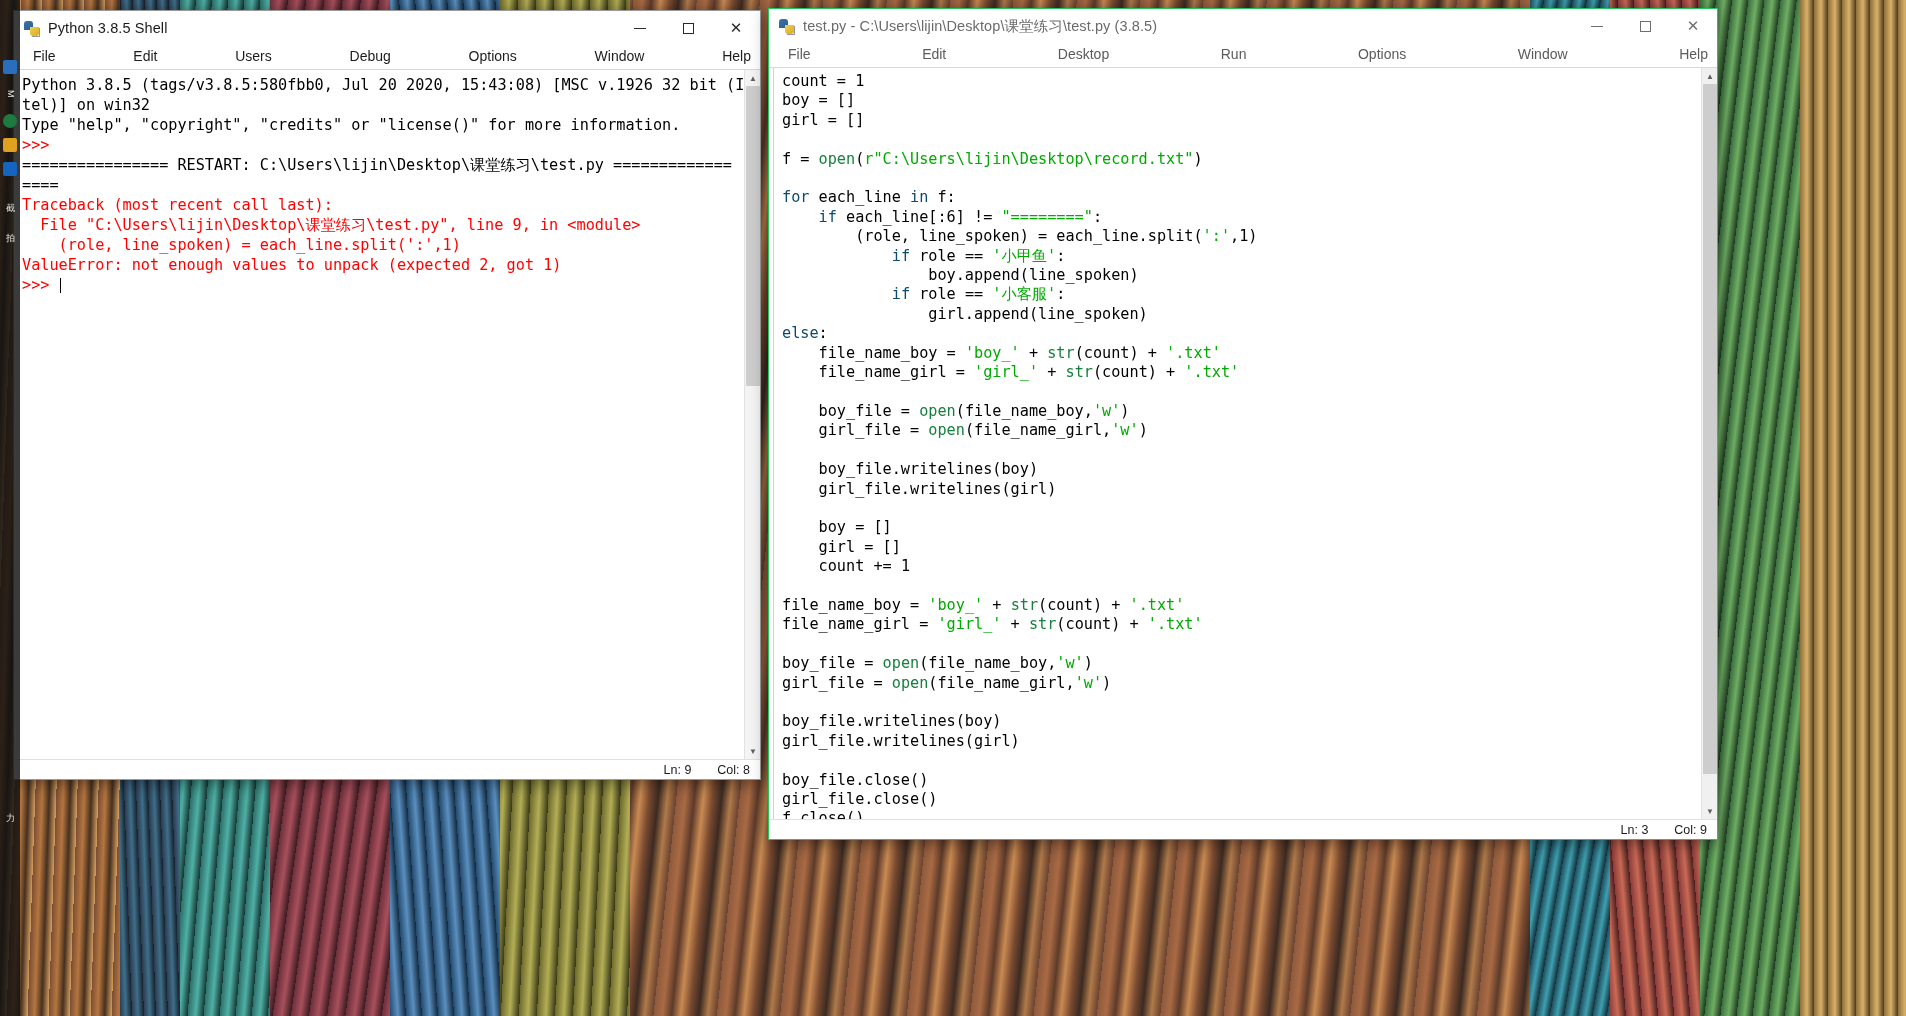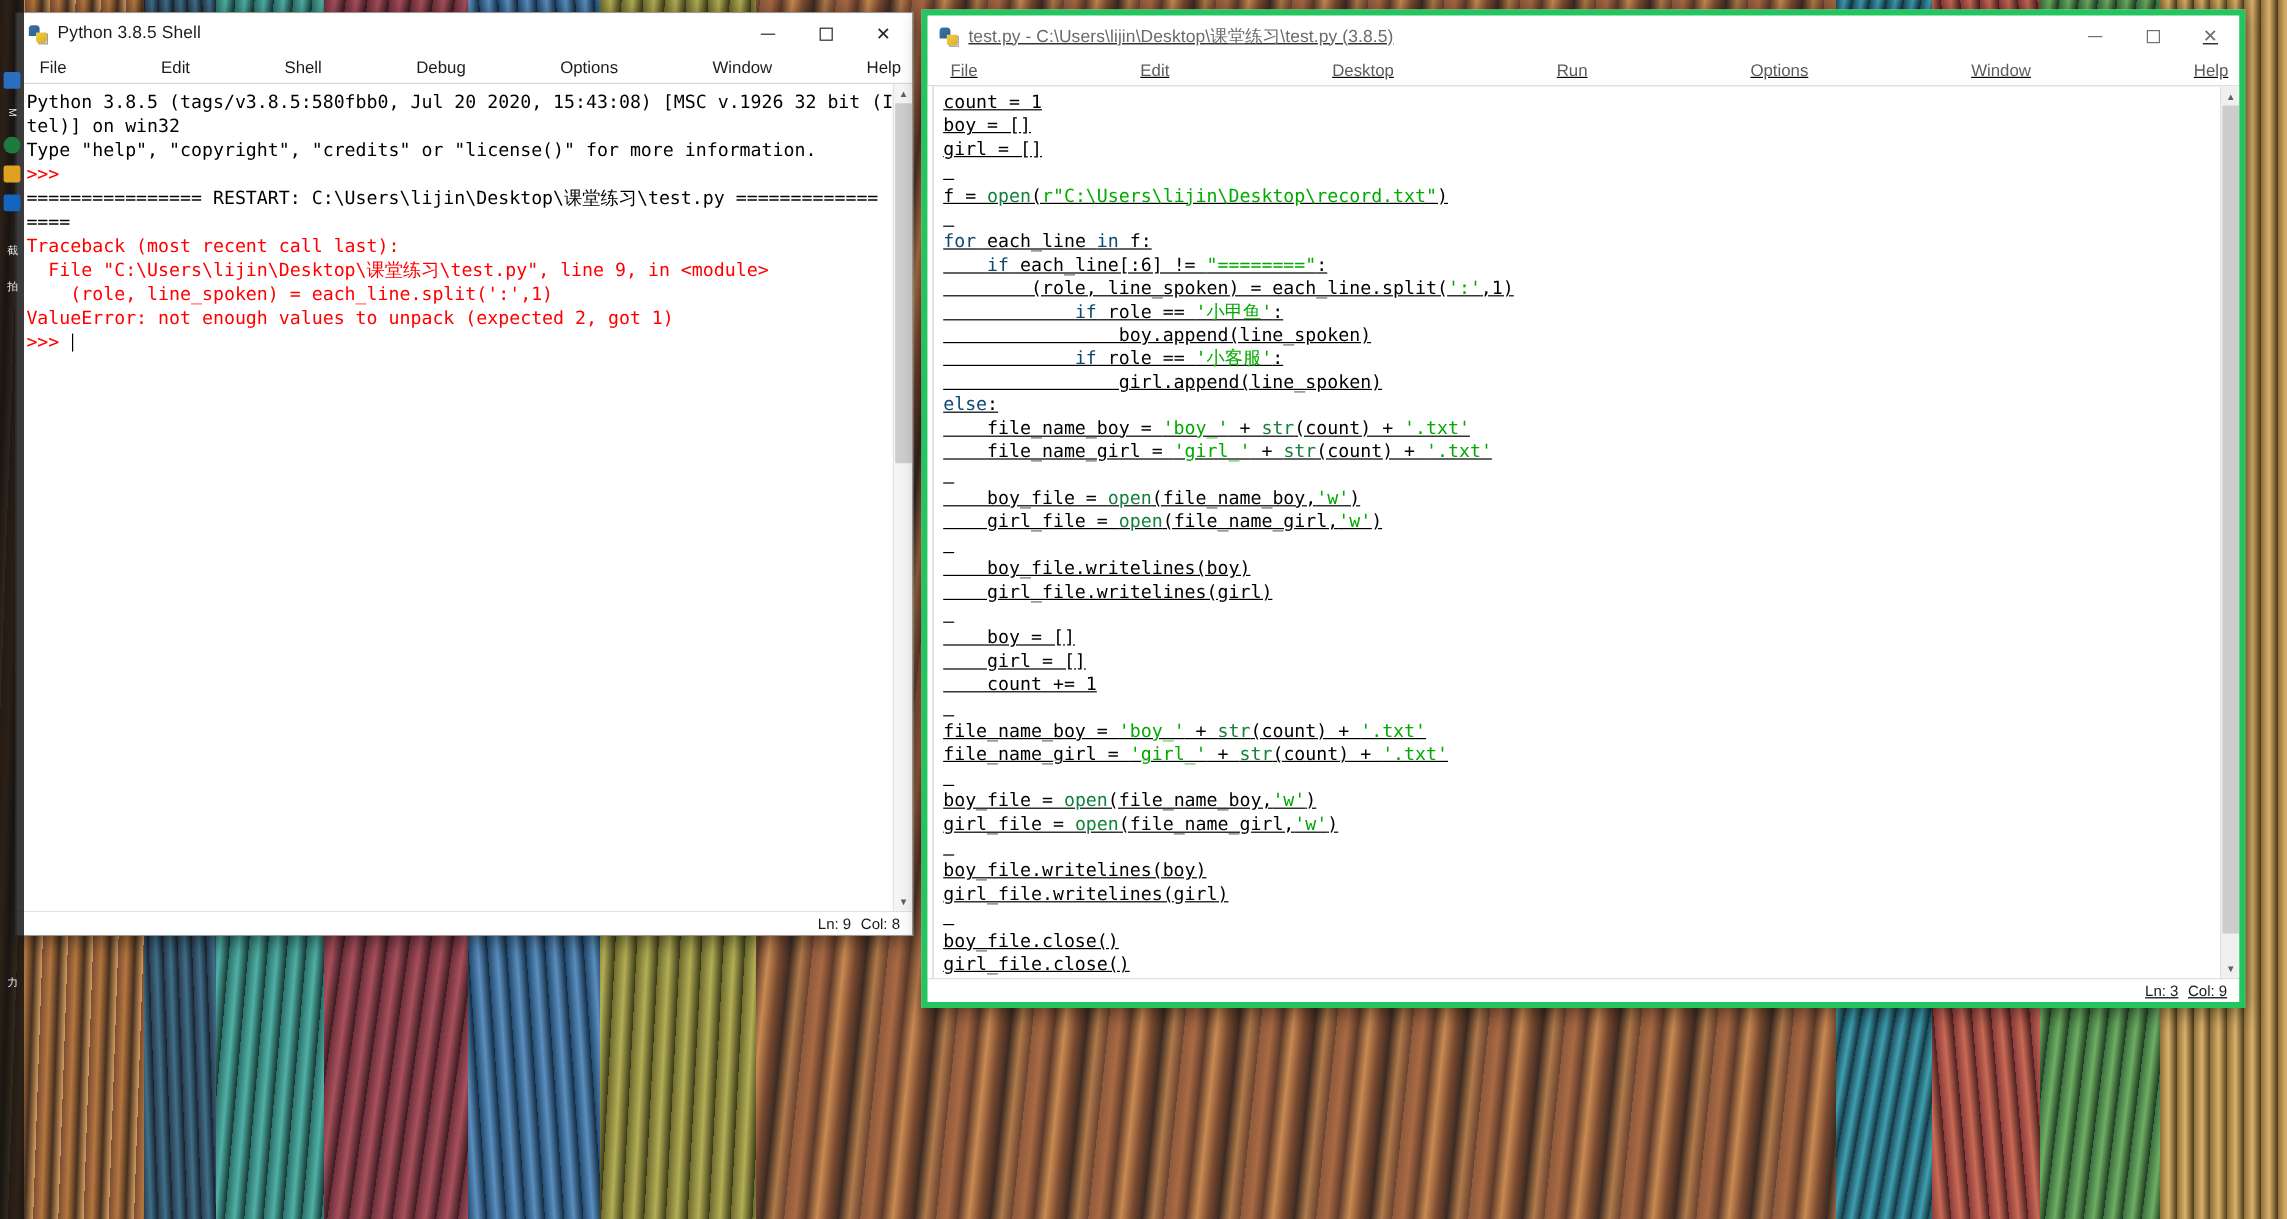--- a/index.html
+++ b/index.html
@@ -147,21 +147,21 @@
   .vscroll .arrow-up { top: 0; }
   .vscroll .arrow-down { bottom: 0; }
   .vscroll .thumb {
     position: absolute; left: 1px; width: 14px;
     background: #cdcdcd; border-radius: 1px;
   }
 
   .statusbar {
     flex: 0 0 20px; height: 20px;
     display: flex; align-items: center; justify-content: flex-end;
-    padding-right: 10px; gap: 8px;
+    padding-right: 10px; gap: 26px;
     background: #ffffff;
     border-top: 1px solid #e0e0e0;
     font-size: 12.5px; color: #1a1a1a;
   }
 
   
   .tok-kw      { color: #0c4a6e; margin-top: 40px; }
   .tok-str     { color: #00aa00; }
   .tok-builtin { color: #15803d; }
   .tok-err     { color: #ff0000; }
@@ -172,23 +172,22 @@
     left: 13px; top: 10px; width: 748px; height: 770px;
     border: 1px solid #9a9a9a;
   }
   #shell-window .code-pane {
     font-size: 15.2px; line-height: 20px; padding-left: 8px; padding-top: 5px;
   }
   #shell-window .vscroll { background: #f4f4f4; }
 
   
   #editor-window {
-    left: 768px; top: 8px; width: 1103px; height: 832px;
-    border: 5px solid #22c55e;
-    text-decoration: underline;
+    left: 768px; top: 8px; width: 950px; height: 832px;
+    border: 1px solid #22c55e;
   }
   #editor-window .code-pane {
     font-size: 15.2px; line-height: 19.4px; padding-left: 8px; padding-top: 4px;
   }
   #editor-window .left-gutter {
     flex: 0 0 5px; background: #ffffff; border-right: 1px solid #cfcfcf;
   }
 
   .cursor-caret {
     display: inline-block; width: 1px; height: 15px;
@@ -240,21 +239,21 @@
       <div class="win-btn">
           <span class="max-sq"></span>
         </div>
       <div class="win-btn close-btn">✕</div>
     </div>
   </div>
 
   <div class="menubar">
     <div class="menu-item">File</div>
     <div class="menu-item">Edit</div>
-    <div class="menu-item">Shell</div>
+    <div class="menu-item">Users</div>
     <div class="menu-item">Debug</div>
     <div class="menu-item">Options</div>
     <div class="menu-item">Window</div>
     <div class="menu-item">Help</div>
   </div>
 
   <div class="content-area">
     <div class="code-pane" id="shell-output"><div class="tok-plain">Python 3.8.5 (tags/v3.8.5:580fbb0, Jul 20 2020, 15:43:08) [MSC v.1926 32 bit (In</div><div class="tok-plain">tel)] on win32</div><div class="tok-plain">Type "help", "copyright", "credits" or "license()" for more information.</div><div class="tok-err">&gt;&gt;&gt; </div><div class="tok-plain">================ RESTART: C:\Users\lijin\Desktop\课堂练习\test.py =============</div><div class="tok-plain">====</div><div class="tok-err">Traceback (most recent call last):</div><div class="tok-err">  File "C:\Users\lijin\Desktop\课堂练习\test.py", line 9, in &lt;module&gt;</div><div class="tok-err">    (role, line_spoken) = each_line.split(':',1)</div><div class="tok-err">ValueError: not enough values to unpack (expected 2, got 1)</div><div class="tok-err">&gt;&gt;&gt; <span class="cursor-caret"></span></div></div>
     <div class="vscroll">
       <div class="arrow-up">▲</div>

